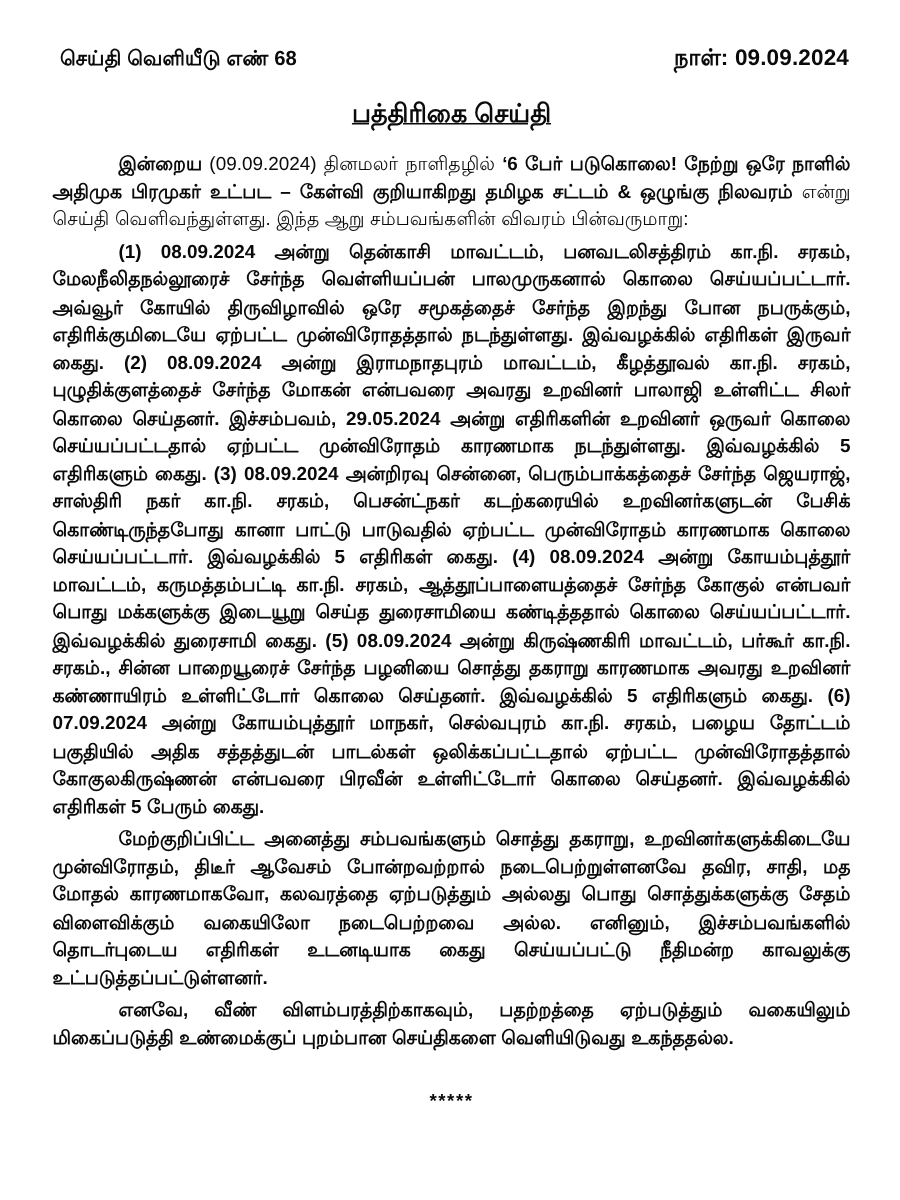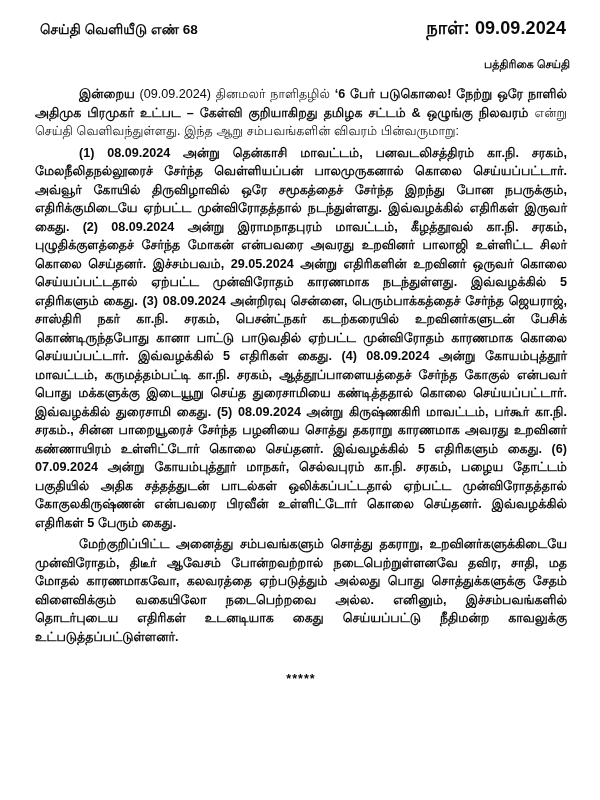--- a/index.html
+++ b/index.html
@@ -13,49 +13,50 @@
     font-family: "Liberation Sans", "DejaVu Sans", sans-serif;
     color: #0a0a0a;
     overflow: hidden;
   }
 
   .page {
     box-sizing: border-box;
     width: 600px;
     height: 800px;
     background: #ffffff;
-    padding: 14px 30px 10px 32px;
+    padding: 26px 30px 10px 32px;
     position: relative;
   }
 
   
   .header-row {
     display: flex;
     justify-content: space-between;
     align-items: baseline;
     margin-top: 4px;
     padding: 0 4px 0 8px;
   }
   .release-no {
     font-size: 13.5px;
     font-weight: bold;
     letter-spacing: 0.1px;
   }
   .release-date {
-    font-size: 18px;
+    font-size: 15px;
     font-weight: bold;
     letter-spacing: 0.1px;
     text-align: right;
   }
 
   .doc-title {
-    text-align: right;
-    font-size: 11px;
+    text-align: center;
+    font-size: 17px;
     font-weight: bold;
     margin-top: 17px;
+    text-decoration: underline;
   }
 
   .office-heading {
     text-align: center;
     font-size: 13px;
     font-weight: bold;
     line-height: 1.35;
     margin-top: 19px;
     padding: 0 6px;
   }
@@ -110,18 +111,19 @@
 
 
   <div class="body-block">
 
     <p class="para indent"><span class="b">இன்றைய</span><span> (09.09.2024) தினமலர் நாளிதழில் </span><span class="b">‘6 பேர் படுகொலை! நேற்று ஒரே நாளில் அதிமுக பிரமுகர் உட்பட –  கேள்வி குறியாகிறது தமிழக சட்டம் &amp; ஒழுங்கு நிலவரம்</span><span> என்று செய்தி வெளிவந்துள்ளது. இந்த ஆறு சம்பவங்களின் விவரம் பின்வருமாறு:</span></p>
 
     <p class="para indent gap-before">(1) 08.09.2024 அன்று தென்காசி மாவட்டம், பனவடலிசத்திரம் கா.நி. சரகம், மேலநீலிதநல்லூரைச் சேர்ந்த வெள்ளியப்பன் பாலமுருகனால் கொலை செய்யப்பட்டார். அவ்வூர் கோயில் திருவிழாவில் ஒரே சமூகத்தைச் சேர்ந்த இறந்து போன நபருக்கும், எதிரிக்குமிடையே ஏற்பட்ட முன்விரோதத்தால் நடந்துள்ளது. இவ்வழக்கில் எதிரிகள் இருவர் கைது. (2) 08.09.2024 அன்று இராமநாதபுரம் மாவட்டம், கீழத்தூவல் கா.நி. சரகம், புழுதிக்குளத்தைச் சேர்ந்த மோகன் என்பவரை அவரது உறவினர் பாலாஜி உள்ளிட்ட சிலர் கொலை செய்தனர். இச்சம்பவம், 29.05.2024 அன்று எதிரிகளின் உறவினர் ஒருவர் கொலை செய்யப்பட்டதால் ஏற்பட்ட முன்விரோதம் காரணமாக நடந்துள்ளது. இவ்வழக்கில் 5 எதிரிகளும் கைது. (3) 08.09.2024 அன்றிரவு சென்னை, பெரும்பாக்கத்தைச் சேர்ந்த ஜெயராஜ், சாஸ்திரி நகர் கா.நி. சரகம், பெசன்ட்நகர் கடற்கரையில் உறவினர்களுடன் பேசிக் கொண்டிருந்தபோது கானா பாட்டு பாடுவதில் ஏற்பட்ட முன்விரோதம் காரணமாக கொலை செய்யப்பட்டார். இவ்வழக்கில் 5 எதிரிகள்  கைது. (4) 08.09.2024 அன்று கோயம்புத்தூர் மாவட்டம், கருமத்தம்பட்டி கா.நி. சரகம், ஆத்தூப்பாளையத்தைச் சேர்ந்த கோகுல் என்பவர் பொது மக்களுக்கு இடையூறு செய்த துரைசாமியை கண்டித்ததால் கொலை செய்யப்பட்டார். இவ்வழக்கில் துரைசாமி கைது. (5) 08.09.2024 அன்று கிருஷ்ணகிரி மாவட்டம், பர்கூர் கா.நி. சரகம்., சின்ன பாறையூரைச் சேர்ந்த பழனியை சொத்து தகராறு காரணமாக அவரது உறவினர் கண்ணாயிரம் உள்ளிட்டோர் கொலை செய்தனர். இவ்வழக்கில் 5 எதிரிகளும் கைது. (6) 07.09.2024 அன்று கோயம்புத்தூர் மாநகர், செல்வபுரம் கா.நி. சரகம், பழைய தோட்டம் பகுதியில் அதிக சத்தத்துடன் பாடல்கள் ஒலிக்கப்பட்டதால் ஏற்பட்ட முன்விரோதத்தால் கோகுலகிருஷ்ணன் என்பவரை பிரவீன் உள்ளிட்டோர் கொலை செய்தனர். இவ்வழக்கில் எதிரிகள் 5 பேரும் கைது.</p>
 
     <p class="para indent">மேற்குறிப்பிட்ட அனைத்து சம்பவங்களும் சொத்து தகராறு, உறவினர்களுக்கிடையே முன்விரோதம், திடீர் ஆவேசம் போன்றவற்றால் நடைபெற்றுள்ளனவே தவிர, சாதி, மத மோதல் காரணமாகவோ, கலவரத்தை ஏற்படுத்தும் அல்லது பொது சொத்துக்களுக்கு சேதம் விளைவிக்கும் வகையிலோ நடைபெற்றவை அல்ல. எனினும், இச்சம்பவங்களில் தொடர்புடைய எதிரிகள் உடனடியாக கைது செய்யப்பட்டு நீதிமன்ற காவலுக்கு உட்படுத்தப்பட்டுள்ளனர்.</p>
 
+    <p class="para indent">எனவே, வீண் விளம்பரத்திற்காகவும், பதற்றத்தை ஏற்படுத்தும் வகையிலும் மிகைப்படுத்தி உண்மைக்குப் புறம்பான செய்திகளை வெளியிடுவது உகந்ததல்ல.</p>
 
   </div>
 
   <div class="end-mark">*****</div>
 
 </div>
 
 </body></html>

